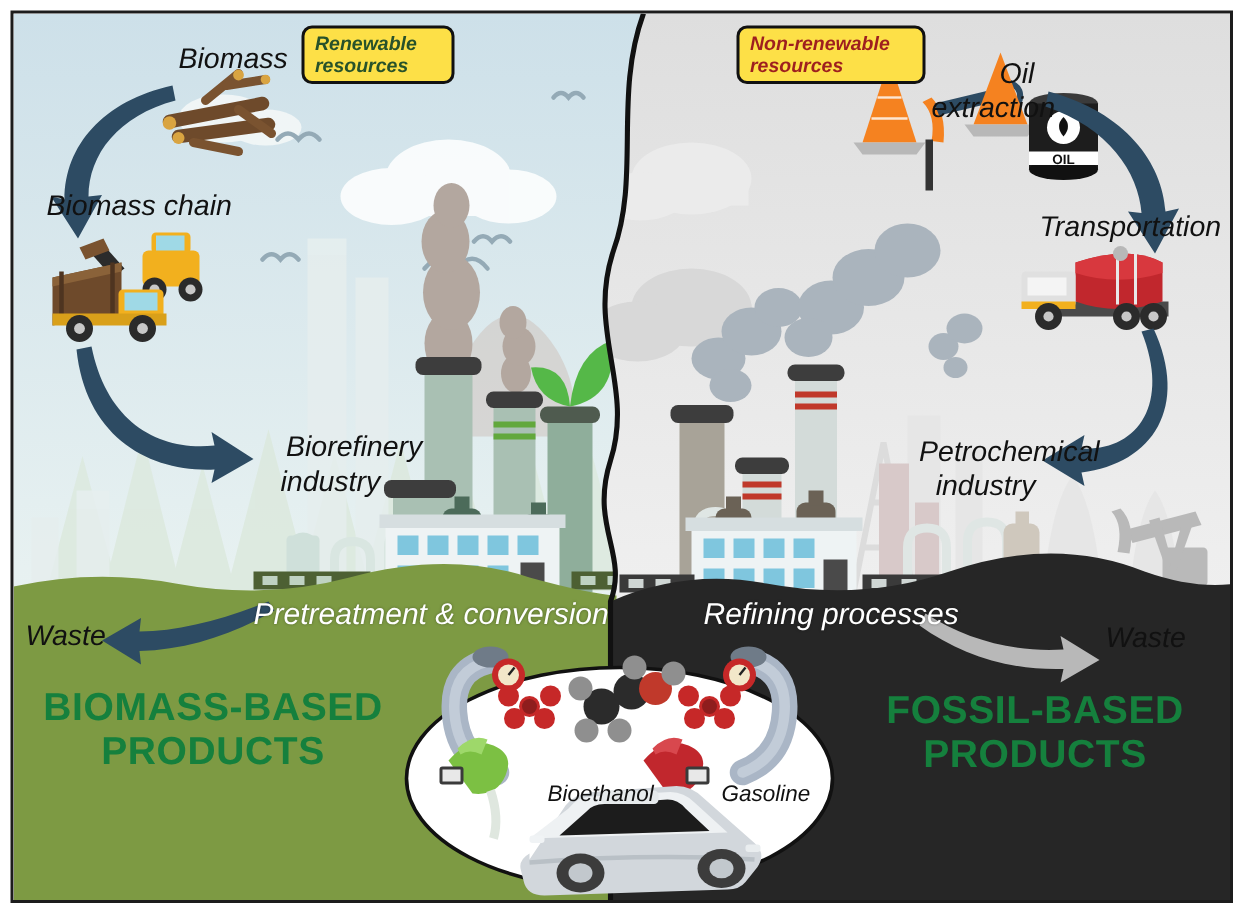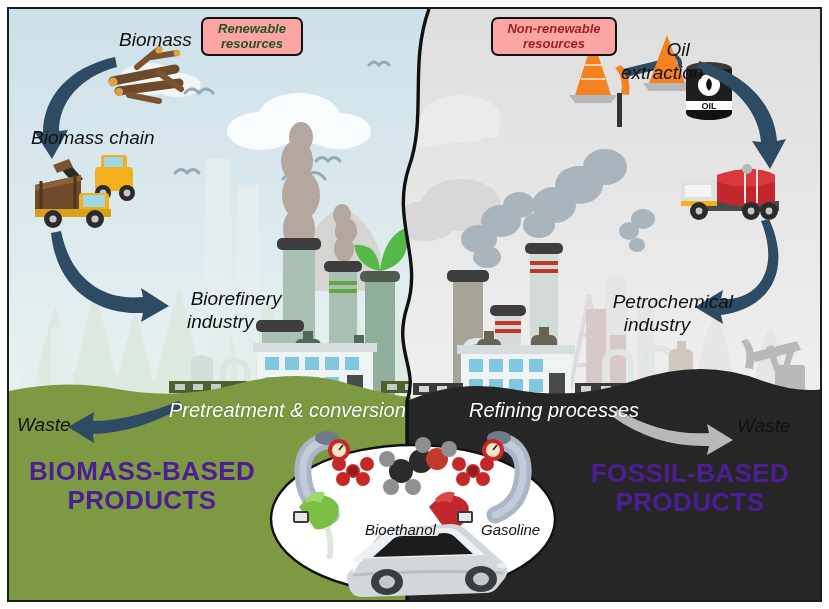--- a/index.html
+++ b/index.html
@@ -1,25 +1,25 @@
 <!DOCTYPE html>
 <html><head>
 <meta charset="utf-8">
 <style>
   html,body{margin:0;padding:0;background:#ffffff;}
   body{font-family:"Liberation Sans", sans-serif;}
   #stage{position:relative;width:829px;height:609px;overflow:hidden;background:#fff;}
   #fig{position:absolute;left:7px;top:7px;width:815px;height:595px;overflow:hidden;border:2px solid #1c1c1c;box-sizing:border-box;}
   svg.layer{position:absolute;left:0;top:0;width:815px;height:595px;}
   .lbl{position:absolute;font-style:italic;font-family:"Liberation Sans",sans-serif;white-space:nowrap;color:#111;}
-  .callout{position:absolute;background:#fca5a5;border:2px solid #111;border-radius:7px;padding:3px 7px;
-           font-style:italic;font-weight:bold;text-align:center;line-height:1.12;font-size:13px;}
+  .callout{position:absolute;background:#fde047;border:2px solid #111;border-radius:7px;padding:3px 7px;
+           font-style:italic;font-weight:bold;text-align:left;line-height:1.12;font-size:13px;}
   .callout.green{color:#28522a;}
   .callout.red{color:#9e1f1f;}
-  .bigprod{position:absolute;color:#4c1d95;font-weight:bold;font-size:26px;line-height:1.12;text-align:center;
+  .bigprod{position:absolute;color:#15803d;font-weight:bold;font-size:26px;line-height:1.12;text-align:center;
            letter-spacing:.4px;}
   .whitelbl{position:absolute;color:#fff;font-style:italic;font-size:20px;white-space:nowrap;
             text-shadow:0 0 2px rgba(0,0,0,.35);}
   .fuel{position:absolute;font-style:italic;font-size:15px;color:#111;white-space:nowrap;margin-left:44px;}
 </style>
 </head>
 <body>
 
 <div id="stage">
   <div id="fig">
@@ -491,20 +491,21 @@
     <div class="callout red" style="left:482px;top:8px;width:108px;">
       <div>Non-renewable</div>
       <div>resources</div>
     </div>
 
     <div class="lbl" style="left:612px;top:6px;font-size:19px;text-align:center;line-height:1.22;white-space:pre;">
       <span>Oil
 extraction</span>
     </div>
 
+    <div class="lbl" style="left:684px;top:132px;font-size:19px;">Transportation</div>
 
     <div class="lbl" style="left:572px;top:258px;font-size:19px;text-align:center;line-height:1.22;white-space:pre;">
       <span>Petrochemical
 industry</span>
     </div>
 
     <div class="lbl" style="left:728px;top:406px;font-size:19px;">Waste</div>
 
     <div class="whitelbl" style="left:432px;top:390px;margin-left:28px;">Refining processes</div>
 

